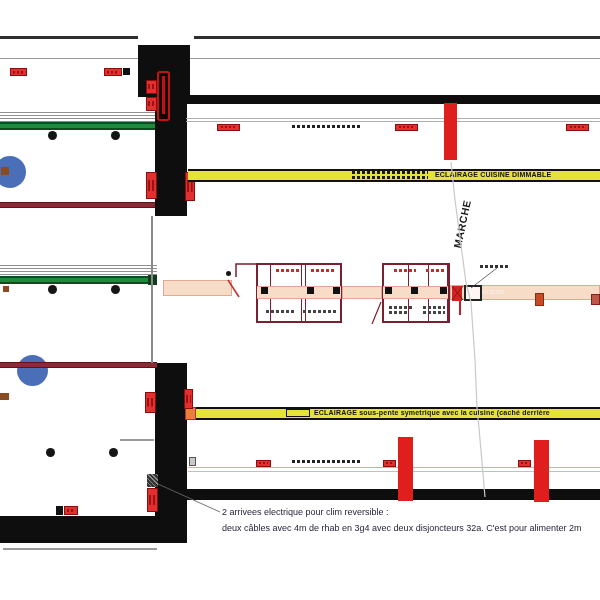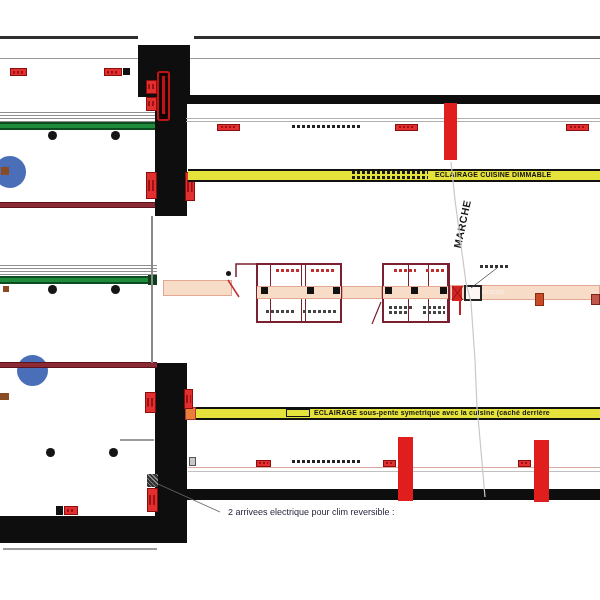--- a/index.html
+++ b/index.html
@@ -20,21 +20,21 @@
   .redBox{background:#e23030;border:1px solid #8c0d0d;box-sizing:border-box;
     background-image:repeating-linear-gradient(90deg,#9c1212 0 2px,transparent 2px 4px);background-size:70% 45%;background-position:50% 50%;background-repeat:no-repeat;}
   .redSolid{background:#e01e1e;}
   .yellowBand{background:#e6e23c;border-top:2px solid #111;border-bottom:2px solid #111;box-sizing:border-box;}
   .bandText{font-size:7px;font-weight:bold;color:#111;white-space:nowrap;letter-spacing:0.2px;}
   .micro{height:3px;background:repeating-linear-gradient(90deg,currentColor 0 3px,transparent 3px 5px);}
   .pink{background:#f7dcc8;border:1px solid #e3a893;box-sizing:border-box;}
   .tbl{border:2px solid #7a2030;box-sizing:border-box;background:#fff;}
   .tline{background:#7a2030;}
   .blkSq{background:#111;}
-  .noteText{font-size:9px;color:#1d1d35;white-space:nowrap;margin-left:6px;}
+  .noteText{font-size:9px;color:#1d1d35;white-space:nowrap;}
   svg{position:absolute;left:0;top:0;}
 </style>
 </head>
 <body>
 
 <div id="canvas">
 
   <div class="abs darkline" style="left:0;top:36px;width:138px;height:3px;"></div>
   <div class="abs darkline" style="left:194px;top:36px;width:406px;height:3px;"></div>
   <div class="abs hair" style="left:0;top:58px;width:138px;height:1px;"></div>
@@ -162,20 +162,21 @@
   <div class="abs" style="left:188px;top:467px;width:412px;height:1px;background:#d9a9a0;"></div>
   <div class="abs" style="left:188px;top:471px;width:412px;height:1px;background:#c0c0c0;"></div>
   <div class="abs redBox" style="left:256px;top:460px;width:15px;height:7px;"></div>
   <div class="abs micro" style="left:292px;top:460px;width:70px;color:#222;"></div>
   <div class="abs redBox" style="left:383px;top:460px;width:13px;height:7px;"></div>
   <div class="abs redBox" style="left:518px;top:460px;width:13px;height:7px;"></div>
   <div class="abs redSolid" style="left:398px;top:437px;width:15px;height:64px;"></div>
   <div class="abs redSolid" style="left:534px;top:440px;width:15px;height:62px;"></div>
 
   <div class="abs noteText" style="left:222px;top:507px;">2 arrivees electrique pour clim reversible :</div>
+  <div class="abs noteText" style="left:222px;top:523px;width:378px;overflow:hidden;">deux câbles avec 4m de rhab en 3g4 avec deux disjoncteurs 32a. C'est pour alimenter 2m</div>
 
   <svg width="600" height="600" viewBox="0 0 600 600">
     <polyline points="451,162 455,200 466,283 471,302 475,360 477,408 479,428 485,497" fill="none" stroke="#c8c8c8" stroke-width="1.2"></polyline>
     <line x1="158" y1="484" x2="220" y2="512" stroke="#666" stroke-width="0.9"></line>
     <line x1="497" y1="268" x2="471" y2="288" stroke="#444" stroke-width="0.8"></line>
     <line x1="228" y1="280" x2="239" y2="297" stroke="#c03030" stroke-width="1.5"></line>
     <polyline points="258,264 236,264 236,277" fill="none" stroke="#7a2030" stroke-width="1.5"></polyline>
     <line x1="381" y1="302" x2="372" y2="324" stroke="#7a2030" stroke-width="1.2"></line>
     <line x1="452" y1="286" x2="463" y2="300" stroke="#8a1212" stroke-width="1"></line>
     <line x1="452" y1="300" x2="463" y2="286" stroke="#8a1212" stroke-width="1"></line>

